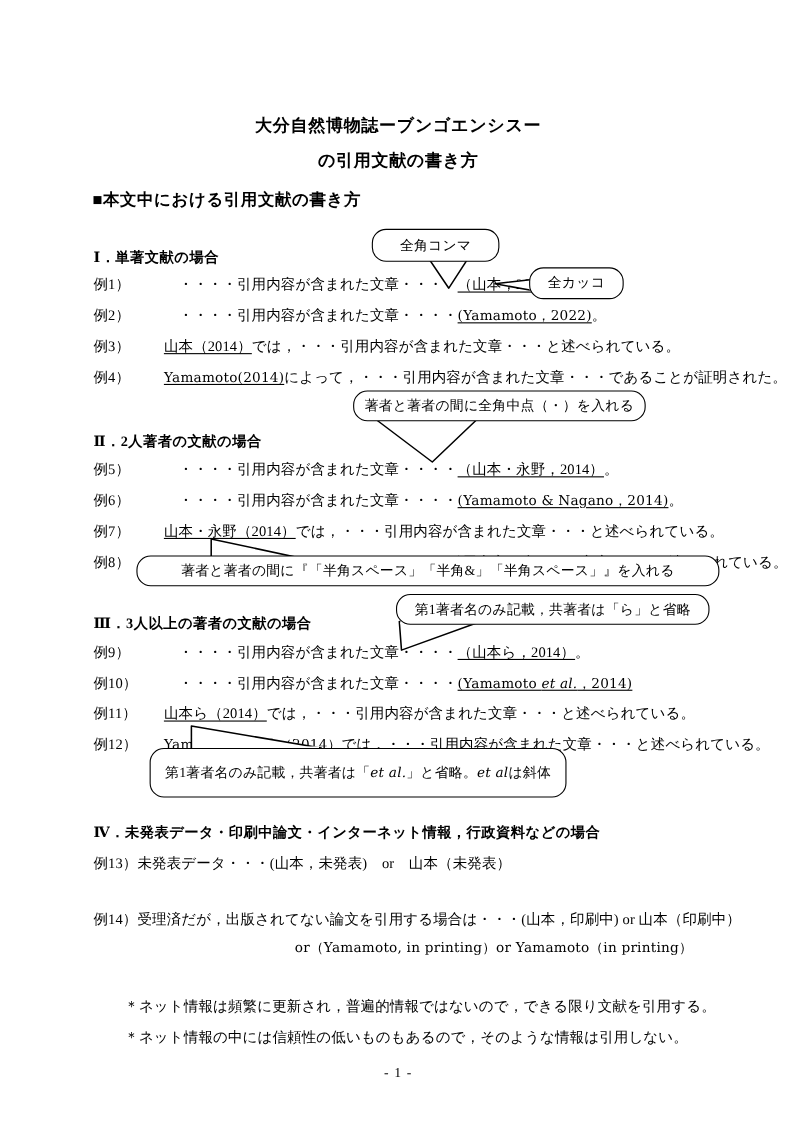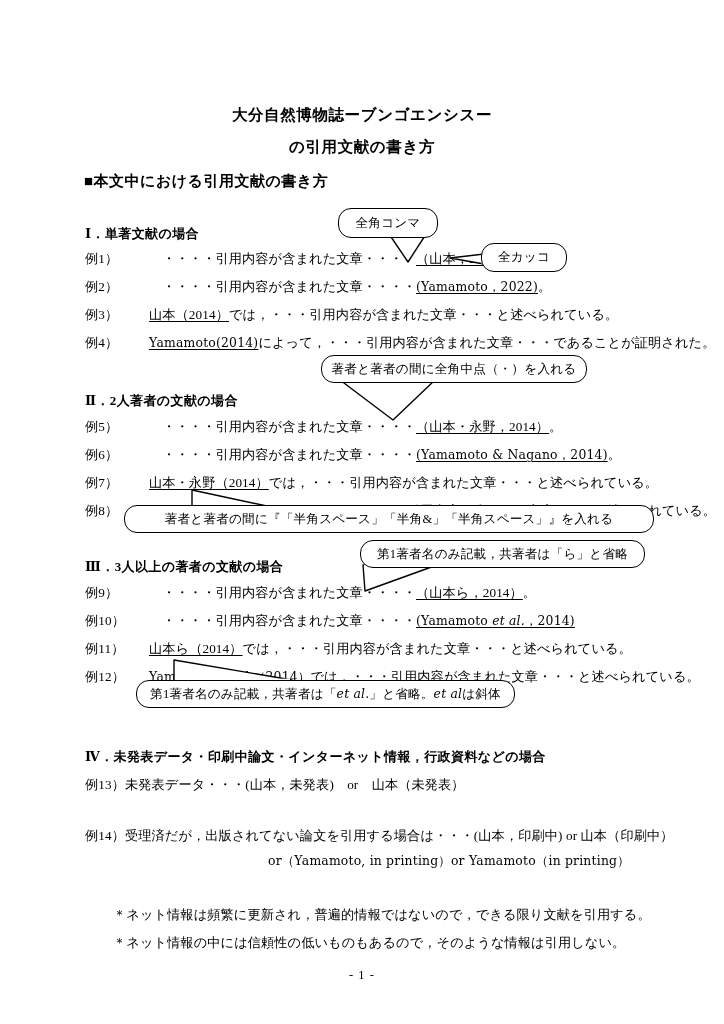--- a/index.html
+++ b/index.html
@@ -192,21 +192,21 @@
   <div class="ex-line mono-ish" style="left:268px; top:852px;">or（Yamamoto, in printing）or Yamamoto（in printing）</div>
   <div class="ex-line" style="left:113px; top:906px;">＊ネット情報は頻繁に更新され，普遍的情報ではないので，できる限り文献を引用する。</div>
   <div class="ex-line" style="left:113px; top:934px;">＊ネット情報の中には信頼性の低いものもあるので，そのような情報は引用しない。</div>
 
   <div class="leader" style="left:330px; top:228px; width:130px; height:40px;">
     <svg width="130" height="40" viewBox="0 0 130 40">
       <polygon points="55,0 100,0 78,34" fill="#ffffff" stroke="#000000" stroke-width="1.4" stroke-linejoin="round"></polygon>
       <line x1="56" y1="1" x2="99" y2="1" stroke="#ffffff" stroke-width="3"></line>
     </svg>
   </div>
-  <div class="callout" style="left:338px; top:208px; width:100px; height:30px;">
+  <div class="callout" style="left:338px; top:208px; width:116px; height:30px;">
     <span>全角コンマ</span>
   </div>
 
   <div class="leader" style="left:450px; top:240px; width:110px; height:34px;">
     <svg width="110" height="34" viewBox="0 0 110 34">
       <polygon points="34,14 0,18 34,24" fill="#ffffff" stroke="#000000" stroke-width="1.4" stroke-linejoin="round"></polygon>
       <line x1="33" y1="14" x2="33" y2="24" stroke="#ffffff" stroke-width="3"></line>
     </svg>
   </div>
   <div class="callout" style="left:481px; top:243px; width:86px; height:29px;">
@@ -242,21 +242,21 @@
   <div class="callout" style="left:360px; top:540px; width:285px; height:28px;">
     <span>第1著者名のみ記載，共著者は「ら」と省略</span>
   </div>
 
   <div class="leader" style="left:160px; top:660px; width:180px; height:28px;">
     <svg width="180" height="28" viewBox="0 0 180 28">
       <polygon points="14,24 14,0 132,20" fill="#ffffff" stroke="#000000" stroke-width="1.4" stroke-linejoin="round"></polygon>
       <line x1="14" y1="23" x2="130" y2="20" stroke="#ffffff" stroke-width="3"></line>
     </svg>
   </div>
-  <div class="callout" style="left:136px; top:680px; width:379px; height:28px;">
+  <div class="callout" style="left:136px; top:680px; width:379px; height:45px;">
     <span>第1著者名のみ記載，共著者は「</span>
       <span class="ital mono-ish">et al.</span>
       <span>」と省略。</span>
       <span class="ital mono-ish">et al</span>
       <span>は斜体</span>
   </div>
 
   <div class="footer">- 1 -</div>
 
 </div>

